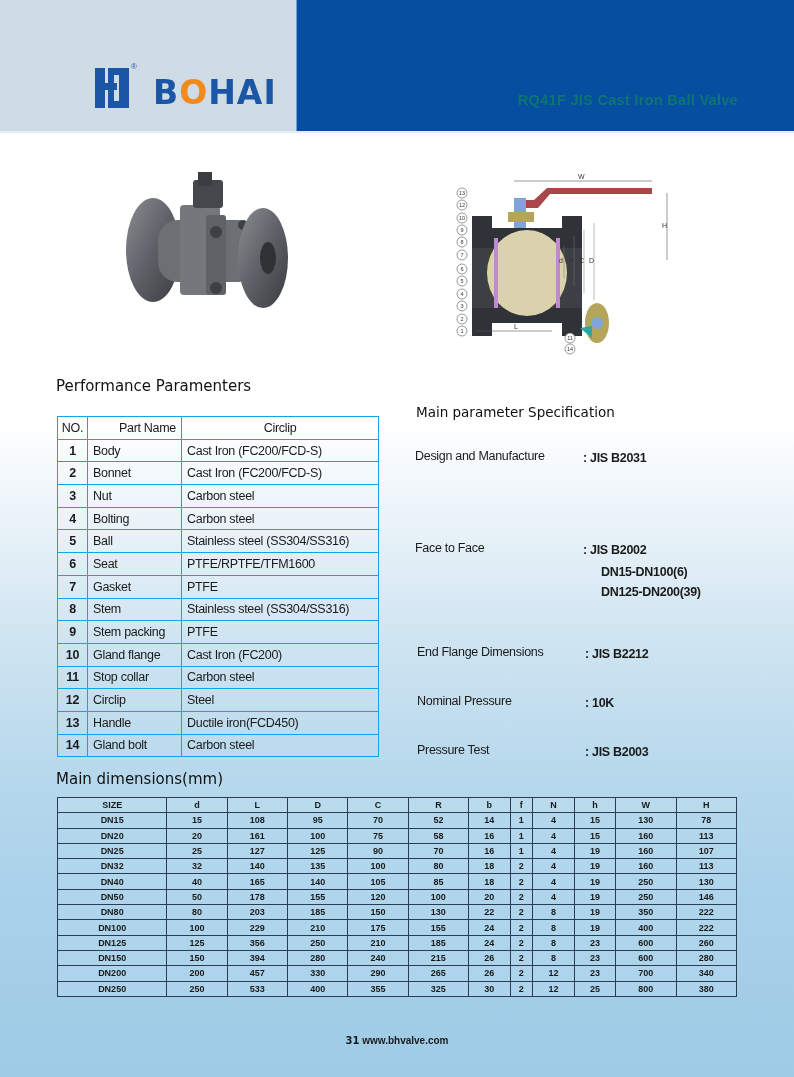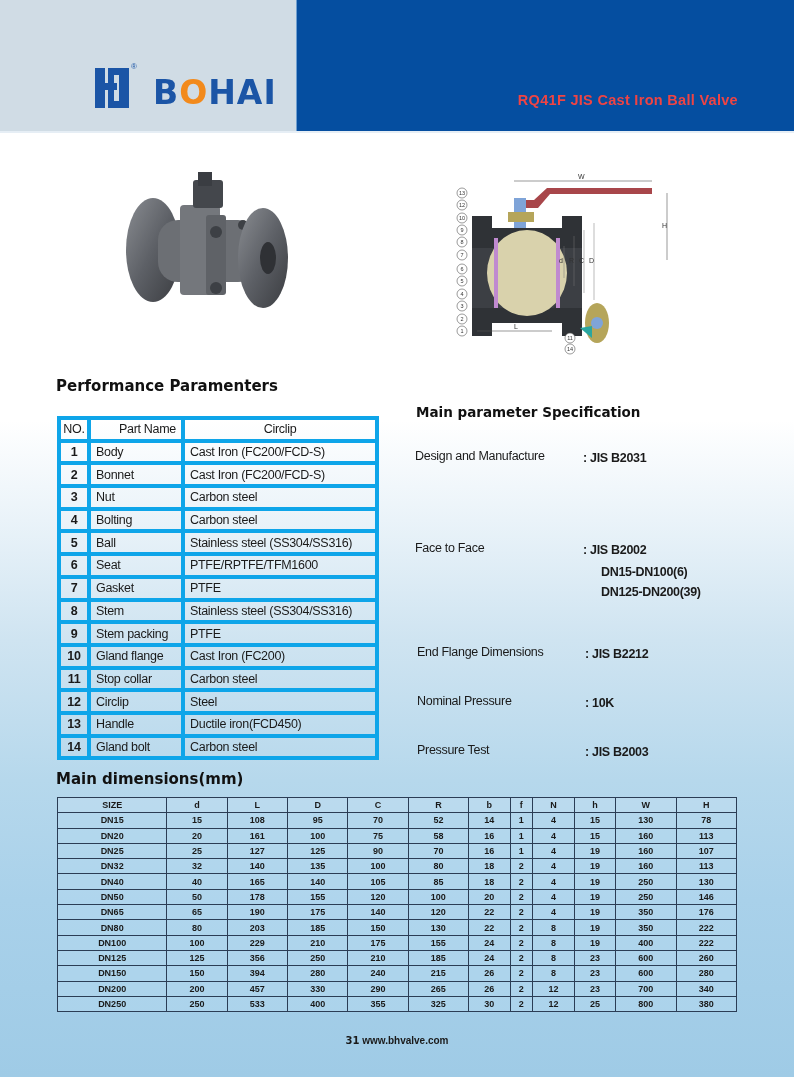--- a/index.html
+++ b/index.html
@@ -12,32 +12,32 @@
   }
   .header { position: absolute; left: 0; top: 0; width: 794px; height: 132px; }
   .header-left { position: absolute; left: 0; top: 0; width: 296px; height: 132px; background: #d0dce5; }
   .header-right { position: absolute; left: 296px; top: 0; width: 498px; height: 131px; background: #054ea0; border-left: 1px solid #6f9fd0; }
   .header-rule { position: absolute; left: 0; top: 131px; width: 794px; height: 2px; background: #e6eef5; }
   .logo { position: absolute; left: 95px; top: 68px; display: flex; align-items: flex-end; }
   .logo-mark { width: 34px; height: 40px; position: relative; }
   .logo-word { font-family: "DejaVu Sans", sans-serif; font-weight: bold; font-size: 33px; letter-spacing: 1px; color: #1b55a6; margin-left: 24px; line-height: 30px; }
   .logo-word .o { color: #f28a1c; }
   .reg { position: absolute; left: 36px; top: -6px; font-size: 8px; color: #1b55a6; }
-  .title { position: absolute; right: 56px; top: 92px; color: #ef4444; font-weight: bold; font-size: 14.5px; letter-spacing: 0.3px; }
+  .title { position: absolute; right: 56px; top: 92px; color: #0f766e; font-weight: bold; font-size: 14.5px; letter-spacing: 0.3px; }
 
   .photo { position: absolute; left: 118px; top: 170px; width: 175px; height: 140px; }
   .diagram { position: absolute; left: 452px; top: 168px; width: 230px; height: 195px; }
 
-  .h2 { position: absolute; font-family: "DejaVu Sans", sans-serif; font-weight: bold; color: #111; }
+  .h2 { position: absolute; font-family: "DejaVu Sans", sans-serif; font-weight: normal; color: #111; }
   .perf-title { left: 56px; top: 377px; font-size: 15px; }
   .spec-title { left: 416px; top: 404px; font-size: 13.5px; }
   .dim-title { left: 56px; top: 770px; font-size: 15px; }
 
   table.parts { position: absolute; left: 57px; top: 416px; width: 322px; border-collapse: collapse; font-size: 12.5px; }
-  table.parts td, table.parts th { border: 4px solid #0ea5e9; height: 22.7px; padding: 0 5px; text-align: left; font-weight: normal; letter-spacing: -0.3px; }
+  table.parts td, table.parts th { border: 1px solid #0ea5e9; height: 22.7px; padding: 0 5px; text-align: left; font-weight: normal; letter-spacing: -0.3px; }
   table.parts th { text-align: center; }
   table.parts td.no { text-align: center; font-weight: bold; width: 30px; }
   table.parts td.pn { width: 94px; }
   table.parts th.h-no { width: 30px; padding: 0; }
   table.parts th.h-pn { text-align: right; }
 
   .spec { position: absolute; font-size: 12.5px; letter-spacing: -0.3px; }
   .spec .lbl { position: absolute; left: 0; top: 0; white-space: nowrap; }
   .spec .val { position: absolute; left: 168px; top: 2px; white-space: nowrap; font-weight: bold; }
   .spec .sub { position: absolute; left: 186px; white-space: nowrap; font-weight: bold; }
@@ -376,34 +376,20 @@
         <td>120</td>
         <td>100</td>
         <td>20</td>
         <td>2</td>
         <td>4</td>
         <td>19</td>
         <td>250</td>
         <td>146</td>
       </tr>
       <tr>
-        <td>DN65</td>
-        <td>65</td>
-        <td>190</td>
-        <td>175</td>
-        <td>140</td>
-        <td>120</td>
-        <td>22</td>
-        <td>2</td>
-        <td>4</td>
-        <td>19</td>
-        <td>350</td>
-        <td>176</td>
-      </tr>
-      <tr>
         <td>DN80</td>
         <td>80</td>
         <td>203</td>
         <td>185</td>
         <td>150</td>
         <td>130</td>
         <td>22</td>
         <td>2</td>
         <td>8</td>
         <td>19</td>

